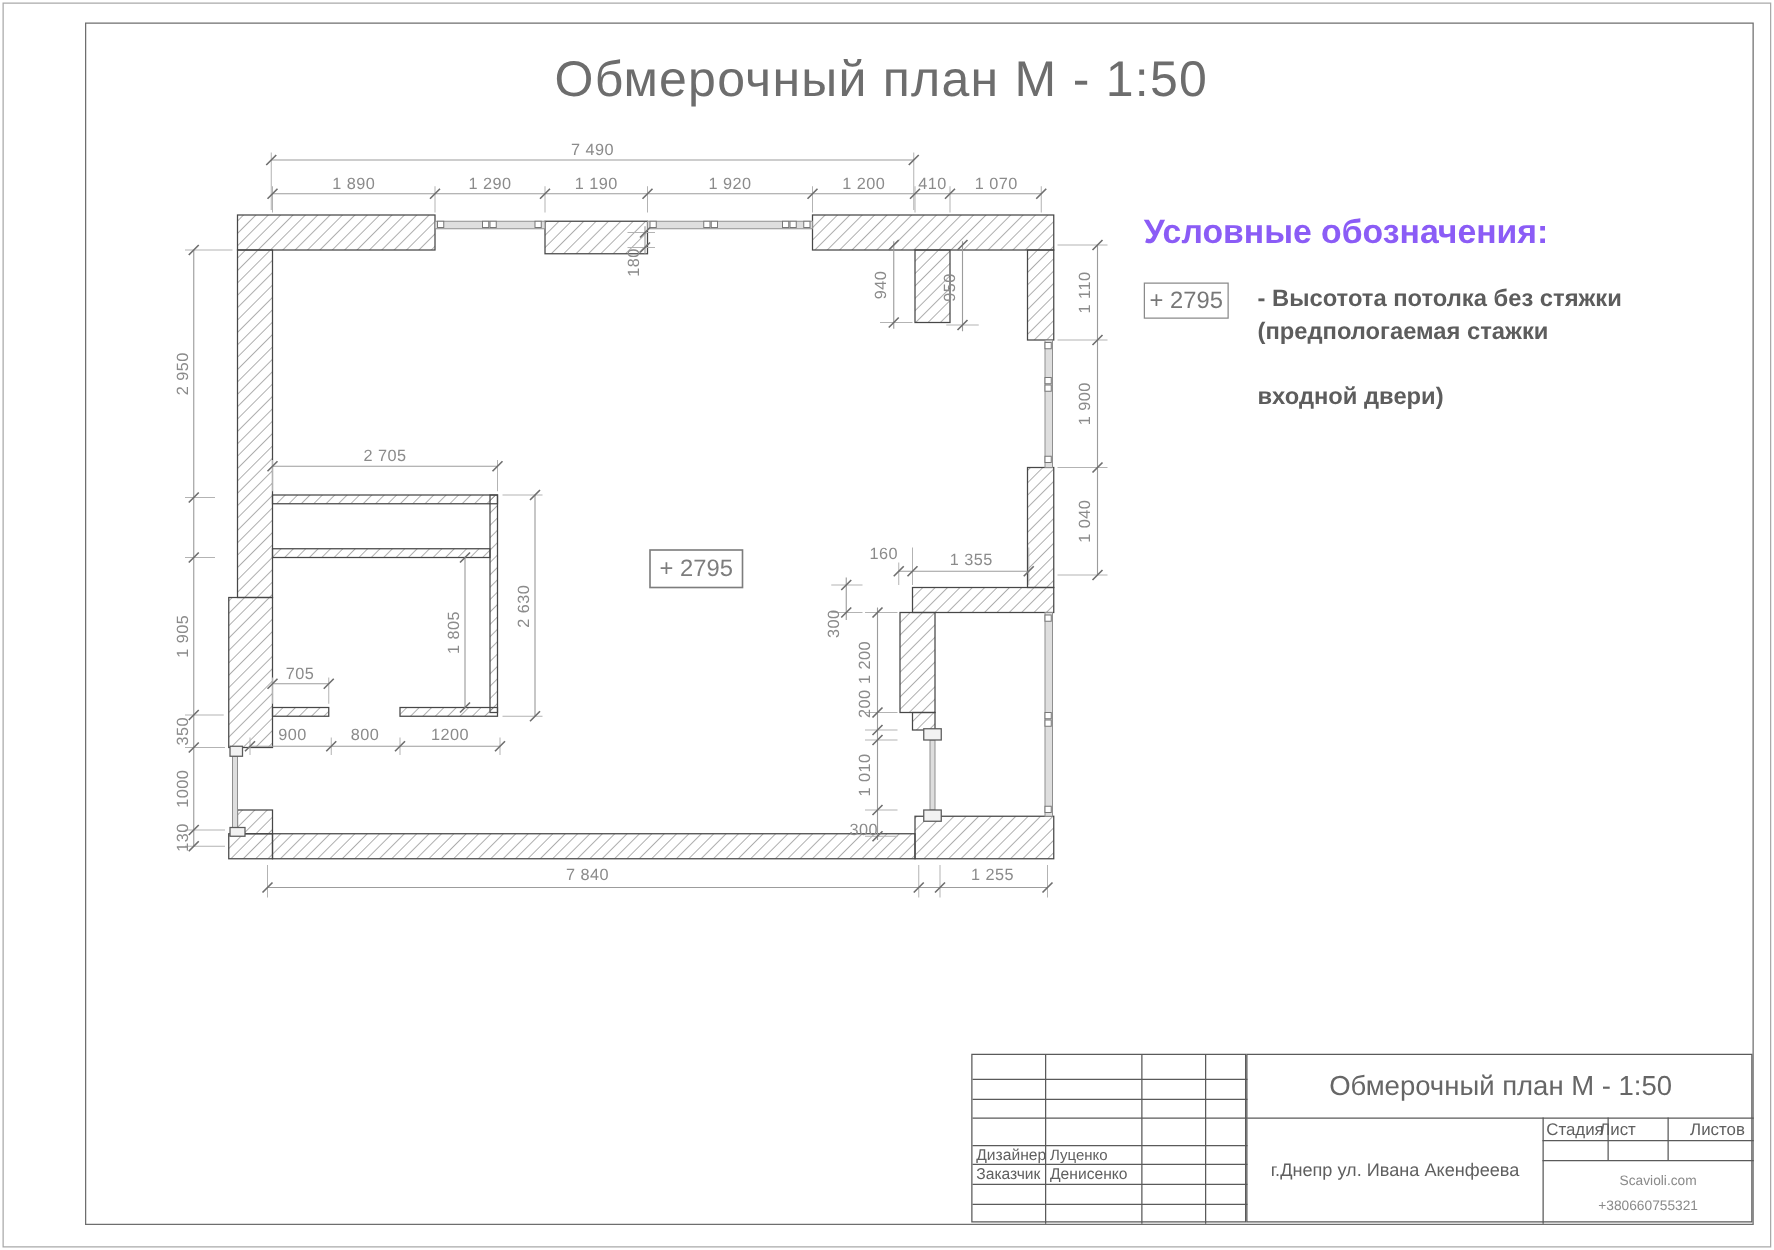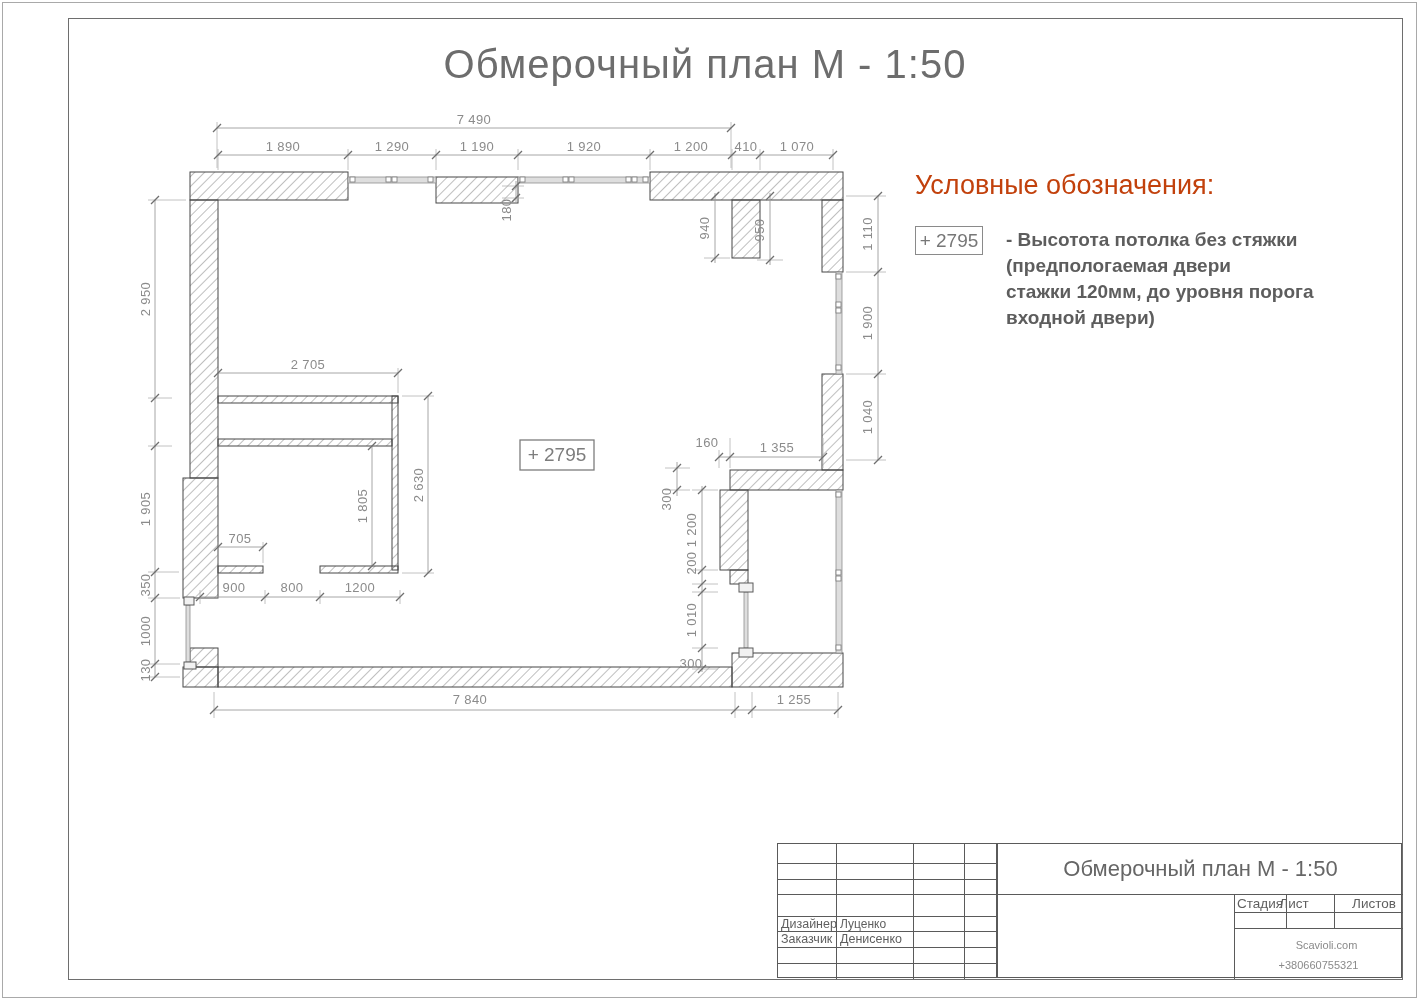--- a/index.html
+++ b/index.html
@@ -6,21 +6,21 @@
   #page{position:relative;width:1419px;height:1000px;background:#fff;overflow:hidden;
         font-family:"Liberation Sans","DejaVu Sans",sans-serif;}
   .abs{position:absolute;}
   
   #outer-border{left:2px;top:2px;width:1413px;height:994px;border:1px solid #a9a9a9;}
   #frame{left:68px;top:18px;width:1333px;height:960px;border:1.5px solid #6e6e6e;}
   
   #main-title{left:380px;top:42px;width:650px;text-align:center;font-size:40px;
               font-weight:300;color:#6d6d6d;letter-spacing:1px;}
   
-  #legend-heading{left:915px;top:170px;font-size:27px;color:#c2410c;font-weight:400;}
+  #legend-heading{left:915px;top:170px;font-size:27px;color:#8b5cf6;font-weight:700;}
   #legend-symbol-box{left:915px;top:226px;width:66px;height:27px;border:1.5px solid #8a8a8a;
         display:flex;align-items:center;justify-content:center;font-size:19px;color:#777;}
   .legend-line{left:1006px;width:330px;height:26px;font-size:19px;color:#5d5d5d;font-weight:bold;}
   
   svg text{font-family:"Liberation Sans","DejaVu Sans",sans-serif;}
   .dt{font-size:13px;fill:#8b8b8b;letter-spacing:0.4px;}
   .hm{font-size:19px;fill:#7d7d7d;}
   
   .tb{box-sizing:border-box;border:1.5px solid #5a5a5a;}
   .tb-line{background:#5a5a5a;}
@@ -238,22 +238,21 @@
       <rect x="520" y="440" width="74" height="30" fill="#ffffff" stroke="#7d7d7d" stroke-width="1.3"></rect>
       <text class="hm" x="557" y="461" text-anchor="middle">+ 2795</text>
     </g>
   </svg>
 
   <div class="abs" id="legend-heading">Условные обозначения:</div>
   <div class="abs" id="legend-symbol-box">
     <span>+ 2795</span>
   </div>
   <div class="abs legend-line" style="top:229px">- Высотота потолка без стяжки</div>
-  <div class="abs legend-line" style="top:255px">(предпологаемая двери</div>
-  <div class="abs legend-line" style="top:281px">стажки 120мм, до уровня порога</div>
+  <div class="abs legend-line" style="top:255px">(предпологаемая стажки</div>
   <div class="abs legend-line" style="top:307px">входной двери)</div>
 
   <div class="abs tb" style="left:777px;top:843px;width:220px;height:135px">
     <div class="abs tb-line" style="left:0;top:19px;width:220px;height:1px"></div>
     <div class="abs tb-line" style="left:0;top:35px;width:220px;height:1px"></div>
     <div class="abs tb-line" style="left:0;top:50px;width:220px;height:1px"></div>
     <div class="abs tb-line" style="left:0;top:72px;width:220px;height:1px"></div>
     <div class="abs tb-line" style="left:0;top:87px;width:220px;height:1px"></div>
     <div class="abs tb-line" style="left:0;top:103px;width:220px;height:1px"></div>
     <div class="abs tb-line" style="left:0;top:119px;width:220px;height:1px"></div>
@@ -267,20 +266,21 @@
   </div>
 
   <div class="abs tb" style="left:997px;top:843px;width:405px;height:135px">
     <div class="abs tb-line" style="left:0;top:50px;width:405px;height:1px"></div>
     <div class="abs tb-line" style="left:236px;top:50px;width:1px;height:85px"></div>
     <div class="abs tb-line" style="left:236px;top:68px;width:169px;height:1px"></div>
     <div class="abs tb-line" style="left:236px;top:84px;width:169px;height:1px"></div>
     <div class="abs tb-line" style="left:288px;top:50px;width:1px;height:34px"></div>
     <div class="abs tb-line" style="left:336px;top:50px;width:1px;height:34px"></div>
     <div class="abs tb-text tb-center" style="left:0;top:0;width:405px;height:50px;font-size:22px;color:#666">Обмерочный план М - 1:50</div>
+    <div class="abs tb-text tb-center" style="left:0;top:50px;width:236px;height:85px;font-size:14.5px">г.Днепр ул. Ивана Акенфеева</div>
     <div class="abs tb-text tb-center" style="left:236px;top:50px;width:52px;height:18px;font-size:13.5px">Стадия</div>
     <div class="abs tb-text tb-center" style="left:272px;top:50px;width:48px;height:18px;font-size:13.5px">Лист</div>
     <div class="abs tb-text tb-center" style="left:336px;top:50px;width:80px;height:18px;font-size:13.5px">Листов</div>
     <div class="abs tb-text tb-center" style="left:236px;top:93px;width:185px;height:16px;font-size:11px;color:#8a8a8a">Scavioli.com</div>
     <div class="abs tb-text tb-center" style="left:236px;top:113px;width:169px;height:16px;font-size:11px;color:#8a8a8a">+380660755321</div>
   </div>
 
 </div>
 
 </body></html>

